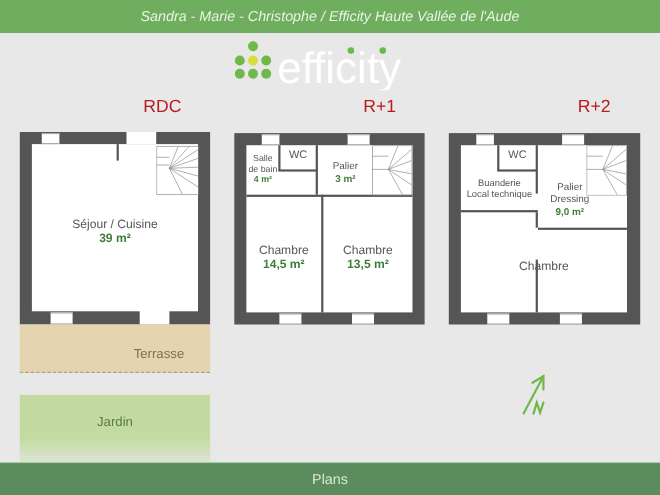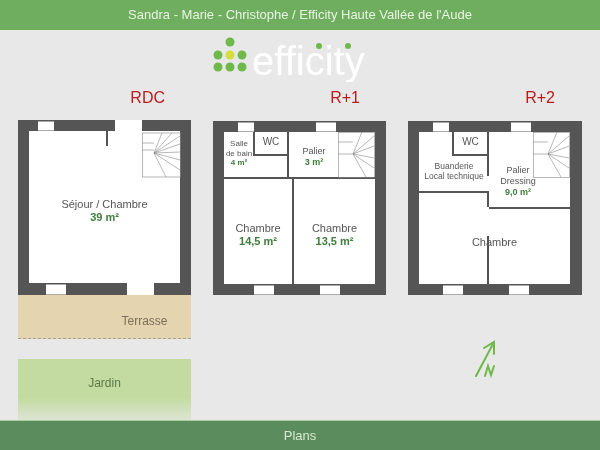--- a/index.html
+++ b/index.html
@@ -1,18 +1,18 @@
 <!DOCTYPE html>
 <html><head>
 <meta charset="utf-8">
 <style>
   * { box-sizing: border-box; margin: 0; padding: 0; }
   html, body { width: 600px; height: 450px; overflow: hidden; background: #e8e8e8; }
   body { position: relative; font-family: "Liberation Sans", "DejaVu Sans", sans-serif; }
-  .topbar { position: absolute; left: 0; top: 0; width: 600px; height: 30px; background: #6fae5e; color: #e9f3e4; font-size: 13px; text-align: center; line-height: 30px; }
+  .topbar { position: absolute; left: 0; top: 0; width: 600px; height: 30px; background: #6fae5e; color: #e9f3e4; font-size: 13px; text-align: center; line-height: 30px; font-style: italic; }
   .logo { position: absolute; left: 210px; top: 36px; width: 180px; height: 46px; }
   .floor-title { position: absolute; top: 89px; width: 120px; text-align: right; font-size: 16px; color: #b91c1c; }
   .plan { position: absolute; background: #555555; }
   .room { position: absolute; background: #ffffff; }
   .win { position: absolute; background: #ffffff; border-top: 1px solid #aaa; border-bottom: 1px solid #aaa; }
   .iw { position: absolute; background: #555555; }
   .lbl { position: absolute; text-align: center; color: #555; line-height: 1.2; }
   .area { color: #3e7d3a; font-weight: bold; }
   .stairs { position: absolute; }
   .terrasse { position: absolute; left: 18px; top: 295px; width: 173px; height: 44px; background: #e5d4b0; border-bottom: 1px dashed #a8a08a; padding-left: 40px; }
@@ -63,21 +63,21 @@
       <line x1="12" y1="25" x2="38" y2="32"></line>
         <line x1="12" y1="25" x2="38" y2="42"></line>
         <line x1="12" y1="25" x2="24" y2="49"></line>
       <line x1="12" y1="25" x2="30" y2="5"></line>
         <line x1="12" y1="25" x2="20" y2="5"></line>
     </g>
   </svg>
   <div class="win" style="left:28px;top:164px;width:20px;height:11px"></div>
   <div class="room" style="left:109px;top:160px;width:27px;height:15px"></div>
   <div class="lbl" style="left:11px;top:78px;width:151px;font-size:11px">
-    <div>Séjour / Chambre</div>
+    <div>Séjour / Cuisine</div>
     <div class="area">39 m²</div>
   </div>
 </div>
 
 <div class="terrasse">
   <div class="zone-lbl" style="top:19px;color:#7b6f55">Terrasse</div>
 </div>
 <div class="jardin">
   <div class="zone-lbl" style="top:17px;color:#5a7b45">Jardin</div>
 </div>

